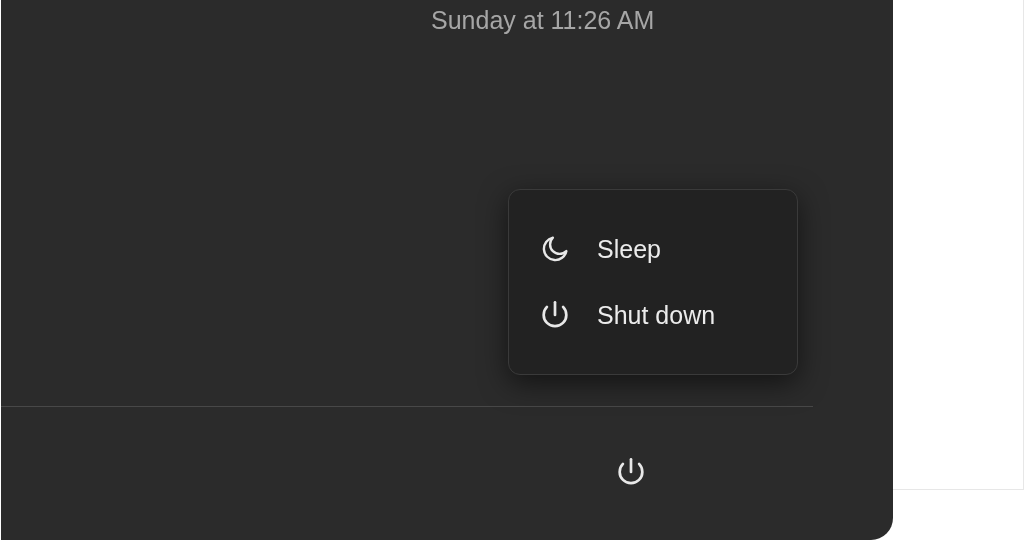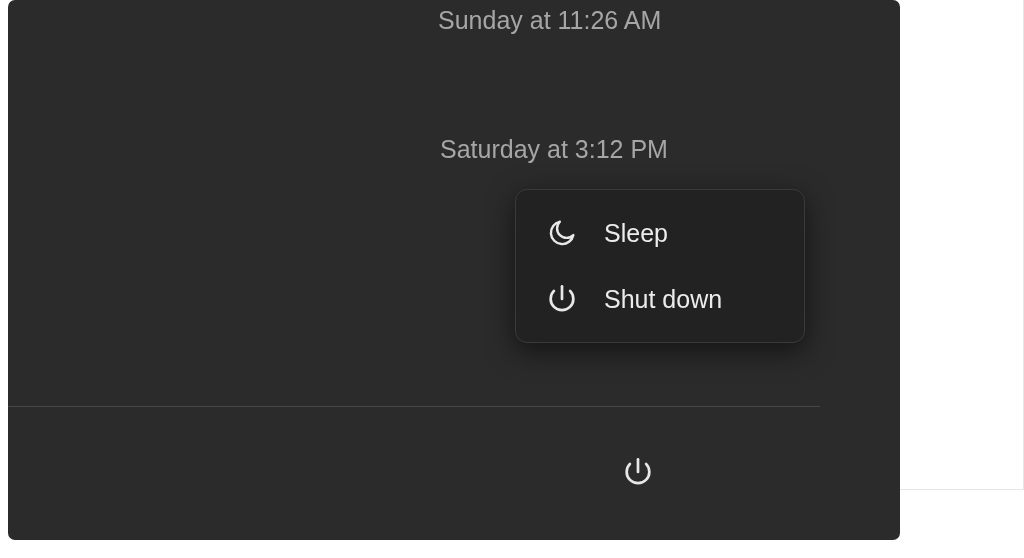--- a/index.html
+++ b/index.html
@@ -6,28 +6,27 @@
     body {
       width: 1024px;
       height: 558px;
       font-family: "Segoe UI", Arial, sans-serif;
       background: #fff;
       overflow: hidden;
       position: relative;
     }
     .panel {
       position: absolute;
-      left: 8px;
+      left: 1px;
       top: 0;
       width: 892px;
       height: 540px;
       background: #2b2b2b;
       border-bottom-right-radius: 22px;
       overflow: visible;
-      border-radius: 7px;
     }
     .timestamp {
       position: absolute;
       color: #a6a6a6;
       font-size: 25px;
       font-weight: 400;
     }
     .ts1 { top: 6px; left: 430px; }
     .ts2 { top: 135px; left: 432px; }
     .divider {
@@ -52,21 +51,21 @@
     }
     .power-btn svg { width: 34px; height: 34px; }
     .menu {
       position: absolute;
       left: 507px;
       top: 189px;
       width: 290px;
       background: #222222;
       border: 1px solid #3a3a3a;
       border-radius: 12px;
-      padding: 10px 0;
+      padding: 26px 0;
       box-shadow: 0 8px 28px rgba(0,0,0,0.55);
     }
     .menu-item {
       display: flex;
       align-items: center;
       height: 66px;
       padding: 0 22px;
       color: #ececec;
       font-size: 25px;
       cursor: pointer;
@@ -99,21 +98,20 @@
     }
   </style>
 </head>
 <body>
 
 <div class="side-strip"></div>
 
 <div class="panel">
 
   <div class="timestamp ts1">Sunday at 11:26 AM</div>
-  <div class="timestamp ts2">Saturday at 3:12 PM</div>
 
   <div class="divider"></div>
 
   <div class="menu">
 
     <div class="menu-item">
       <span class="menu-icon">
         <svg viewBox="0 0 24 24" fill="none" stroke="#e8e8e8" stroke-width="1.7" stroke-linecap="round" stroke-linejoin="round">
           <path d="M20 13.5A8 8 0 1 1 10.5 4 6.2 6.2 0 0 0 20 13.5z"></path>
         </svg>

